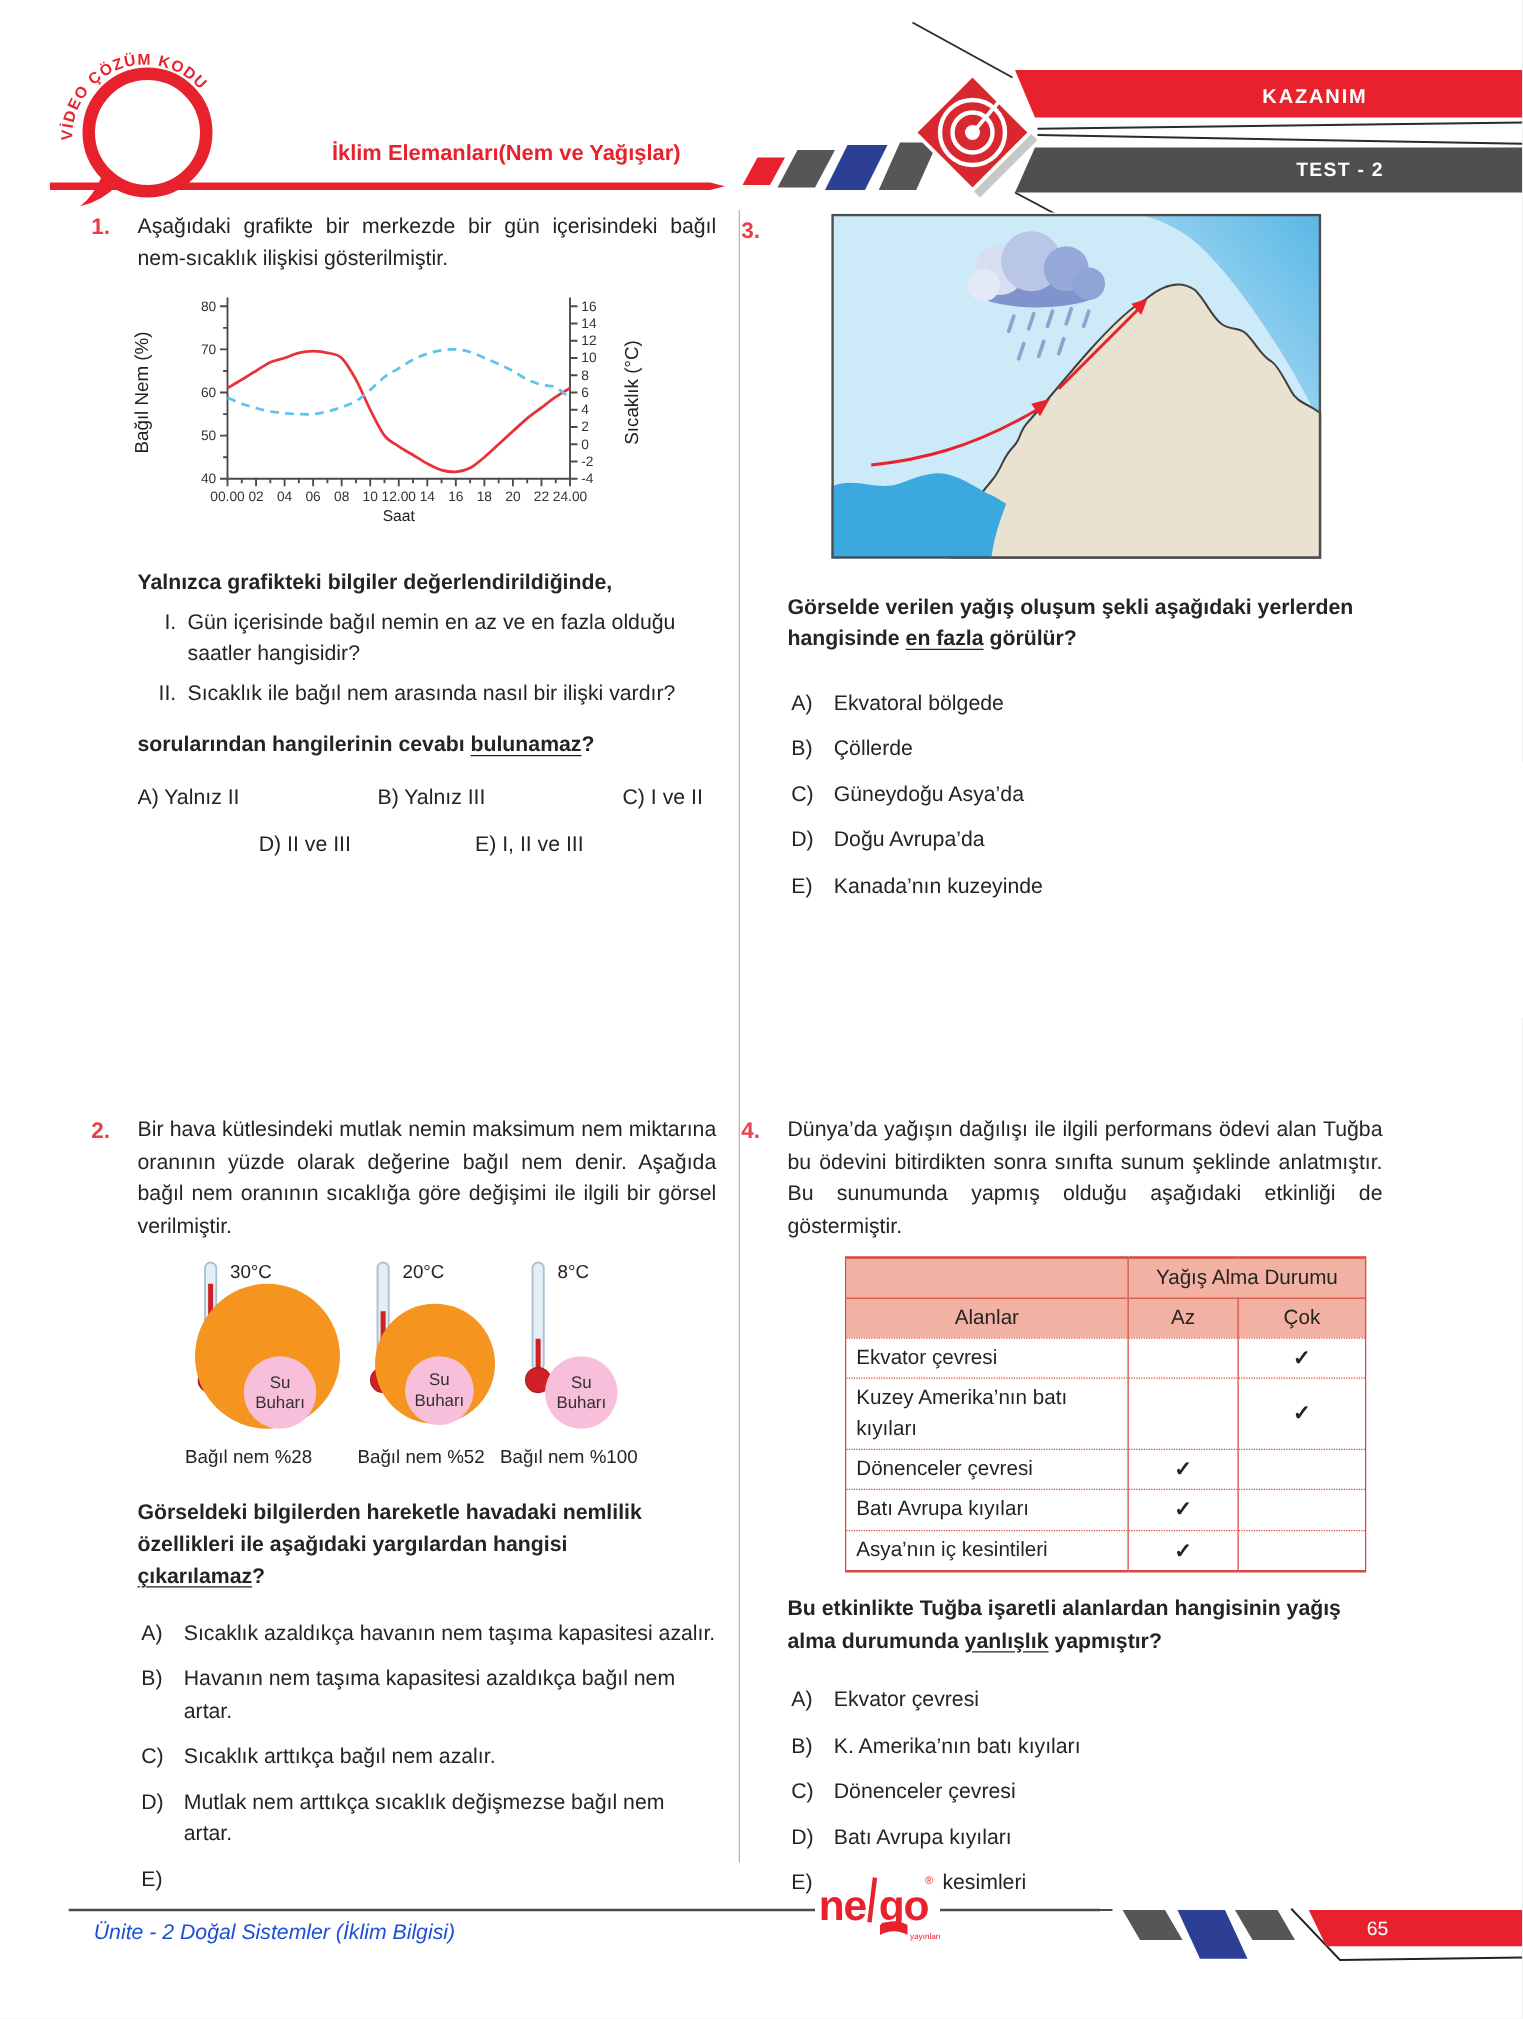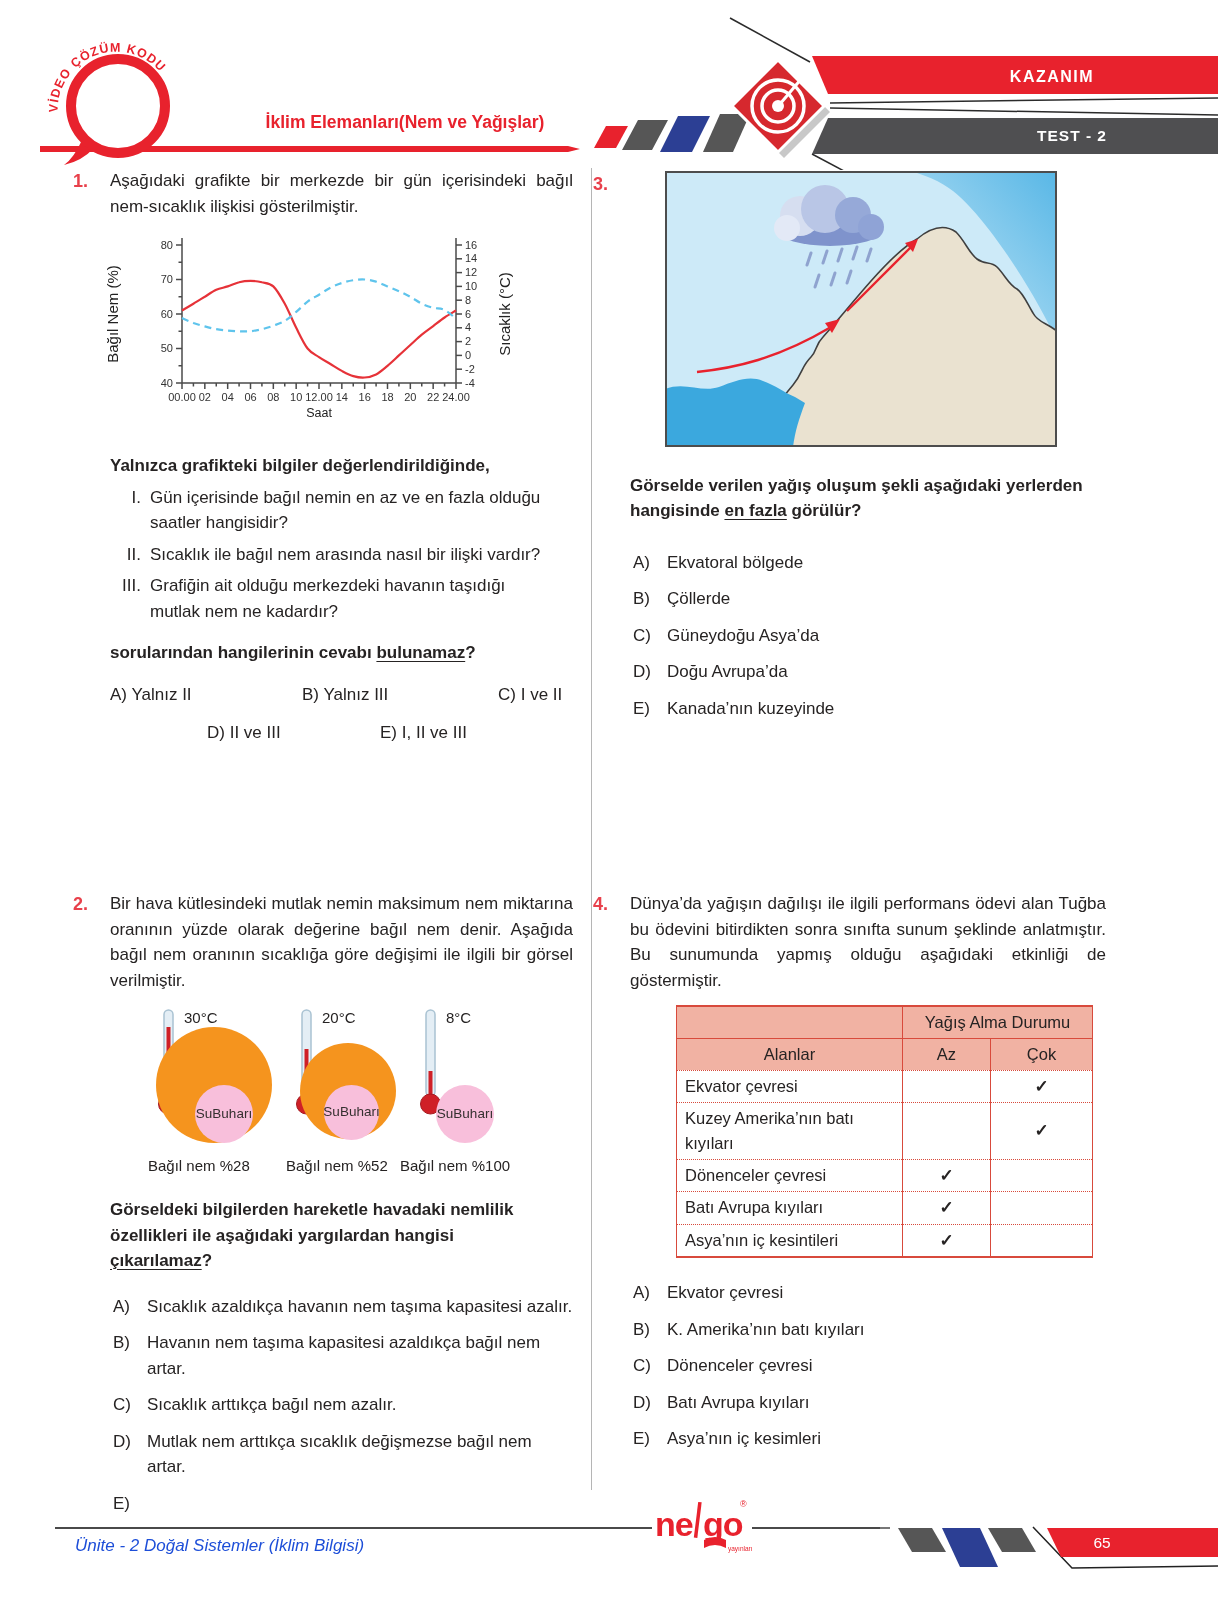--- a/index.html
+++ b/index.html
@@ -32,21 +32,21 @@
   .optlist li{display:flex;margin-bottom:11px;}
   .olab{width:34px;flex:none;}
   .q1rows{position:relative;height:70px;margin-top:16px;}
   .q1rows span.opt{position:absolute;white-space:nowrap;}
   
   .q1-chart{margin:12px 0 0 26px;display:block;}
   
   .vis2{position:relative;height:176px;margin-top:12px;}
   .circ{position:absolute;border-radius:50%;}
   .orange{background:#f5941e;}
-  .pink{background:#f8bfdb;display:flex;flex-direction:row;justify-content:center;
+  .pink{background:#f8bfdb;display:flex;flex-direction:column;justify-content:center;
         align-items:center;font-size:13.5px;line-height:1.2;color:#353030;}
   .tlabel{position:absolute;font-size:15px;}
   .cap{position:absolute;top:150px;font-size:15px;text-align:left;}
   
   .scene-wrap{margin-top:3px;}
   
   .t4{border-collapse:collapse;table-layout:fixed;width:416px;margin:12px 0 0 88px;
       font-size:16.5px;}
   .t4 col.c1{width:226px;} .t4 col.c2{width:88px;} .t4 col.c3{width:102px;}
   .t4 td,.t4 th{border-left:1.5px solid #d84a3c;border-right:1.5px solid #d84a3c;
@@ -209,24 +209,20 @@
     <div class="lead" style="margin-top:22px">Yalnızca grafikteki bilgiler değerlendirildiğinde,</div>
 
     <div class="ritem">
       <span class="roman">I.</span>
       <span>Gün içerisinde bağıl nemin en az ve en fazla olduğu saatler hangisidir?</span>
     </div>
     <div class="ritem">
       <span class="roman">II.</span>
       <span>Sıcaklık ile bağıl nem arasında nasıl bir ilişki vardır?</span>
     </div>
-    <div class="ritem">
-      <span class="roman">III.</span>
-      <span>Grafiğin ait olduğu merkezdeki havanın taşıdığı mutlak nem ne kadardır?</span>
-    </div>
 
     <div class="stem" style="margin-top:16px">
       <span>sorularından hangilerinin cevabı </span><span class="ul">bulunamaz</span><span>?</span>
     </div>
 
     <div class="q1rows">
       <span class="opt" style="left:42px;top:0"><span>A)</span> <span>Yalnız II</span></span>
       <span class="opt" style="left:234px;top:0"><span>B)</span> <span>Yalnız III</span></span>
       <span class="opt" style="left:430px;top:0"><span>C)</span> <span>I ve II</span></span>
       <span class="opt" style="left:139px;top:38px"><span>D)</span> <span>II ve III</span></span>
@@ -428,20 +424,23 @@
           <td class="chk"></td>
         </tr>
         <tr class="dr">
           <td>Asya’nın iç kesintileri</td>
           <td class="chk">✓</td>
           <td class="chk"></td>
         </tr>
       </tbody>
     </table>
 
+    <div class="stem" style="margin-top:16px;margin-right:52px">
+      <span>Bu etkinlikte Tuğba işaretli alanlardan hangisinin yağış alma durumunda </span><span class="ul">yanlışlık</span><span> yapmıştır?</span>
+    </div>
 
     <ul class="optlist" style="margin-top:22px;margin-bottom:0">
       <li>
           <span class="olab">A)</span>
           <span>Ekvator çevresi</span>
         </li>
       <li>
           <span class="olab">B)</span>
           <span>K. Amerika’nın batı kıyıları</span>
         </li>

